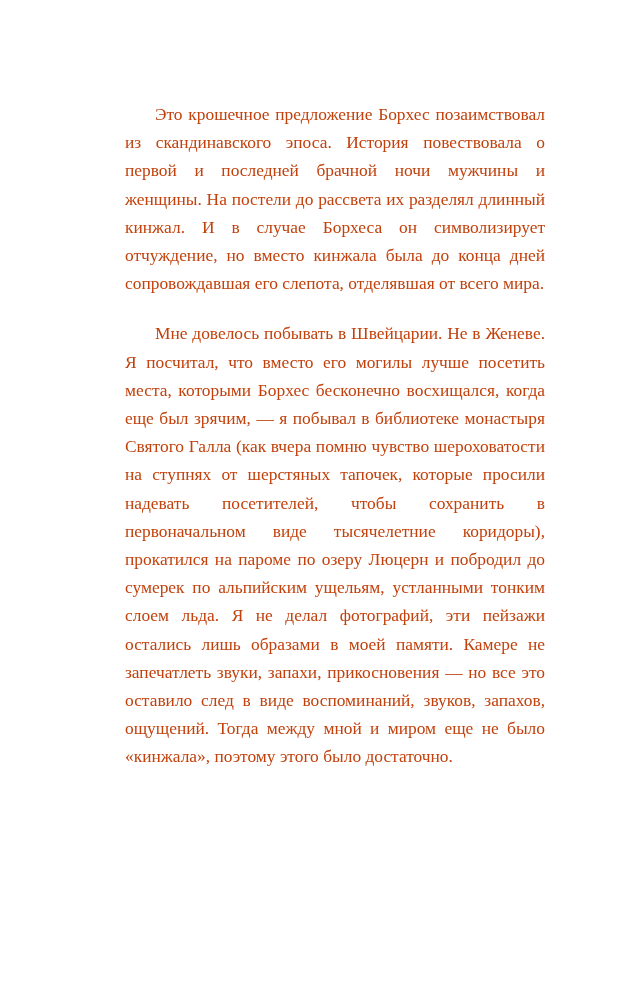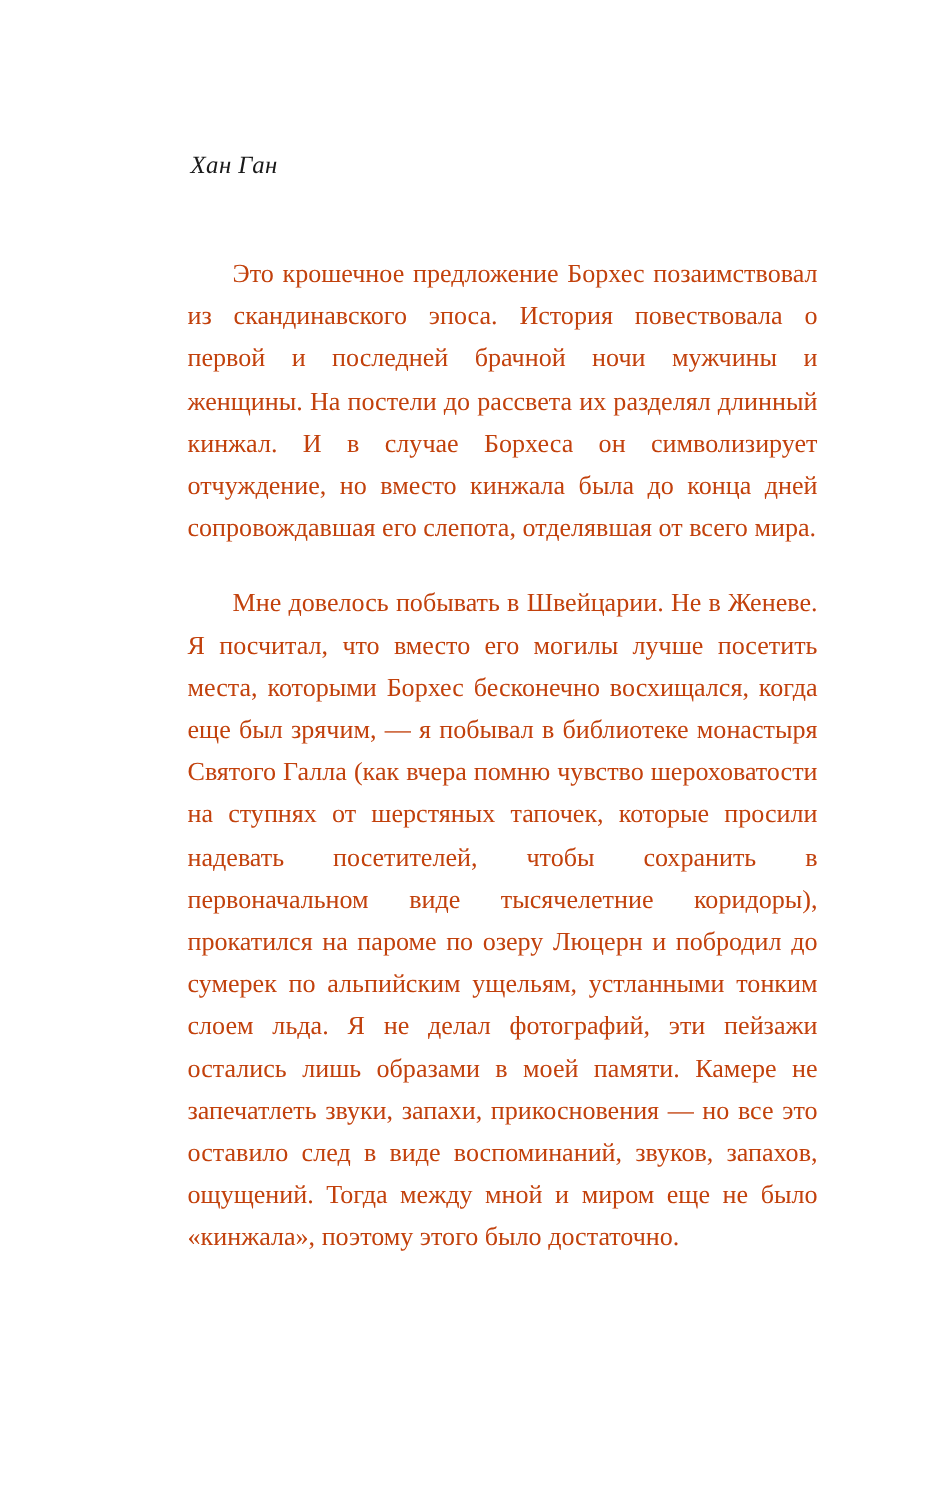--- a/index.html
+++ b/index.html
@@ -50,17 +50,16 @@
   }
   p.body-par:last-child {
     margin-bottom: 12px;
   }
 </style>
 </head>
 <body>
 
 <div class="page">
   <div class="content">
-    <div class="running-head">Хан Ган</div>
     <p class="body-par">Это крошечное предложение Борхес позаимствовал из скандинавского эпоса. История повествовала о первой и последней брачной ночи мужчины и женщины. На постели до рассвета их разделял длинный кинжал. И в случае Борхеса он символизирует отчуждение, но вместо кинжала была до конца дней сопровождавшая его слепота, отделявшая от всего мира.</p>
     <p class="body-par">Мне довелось побывать в Швейцарии. Не в Женеве. Я посчитал, что вместо его могилы лучше посетить места, которыми Борхес бесконечно восхищался, когда еще был зрячим, — я побывал в библиотеке монастыря Святого Галла (как вчера помню чувство шероховатости на ступнях от шерстяных тапочек, которые просили надевать посетителей, чтобы сохранить в первоначальном виде тысячелетние коридоры), прокатился на пароме по озеру Люцерн и побродил до сумерек по альпийским ущельям, устланными тонким слоем льда. Я не делал фотографий, эти пейзажи остались лишь образами в моей памяти. Камере не запечатлеть звуки, запахи, прикосновения — но все это оставило след в виде воспоминаний, звуков, запахов, ощущений. Тогда между мной и миром еще не было «кинжала», поэтому этого было достаточно.</p>
   </div>
 </div>
 
 </body></html>

